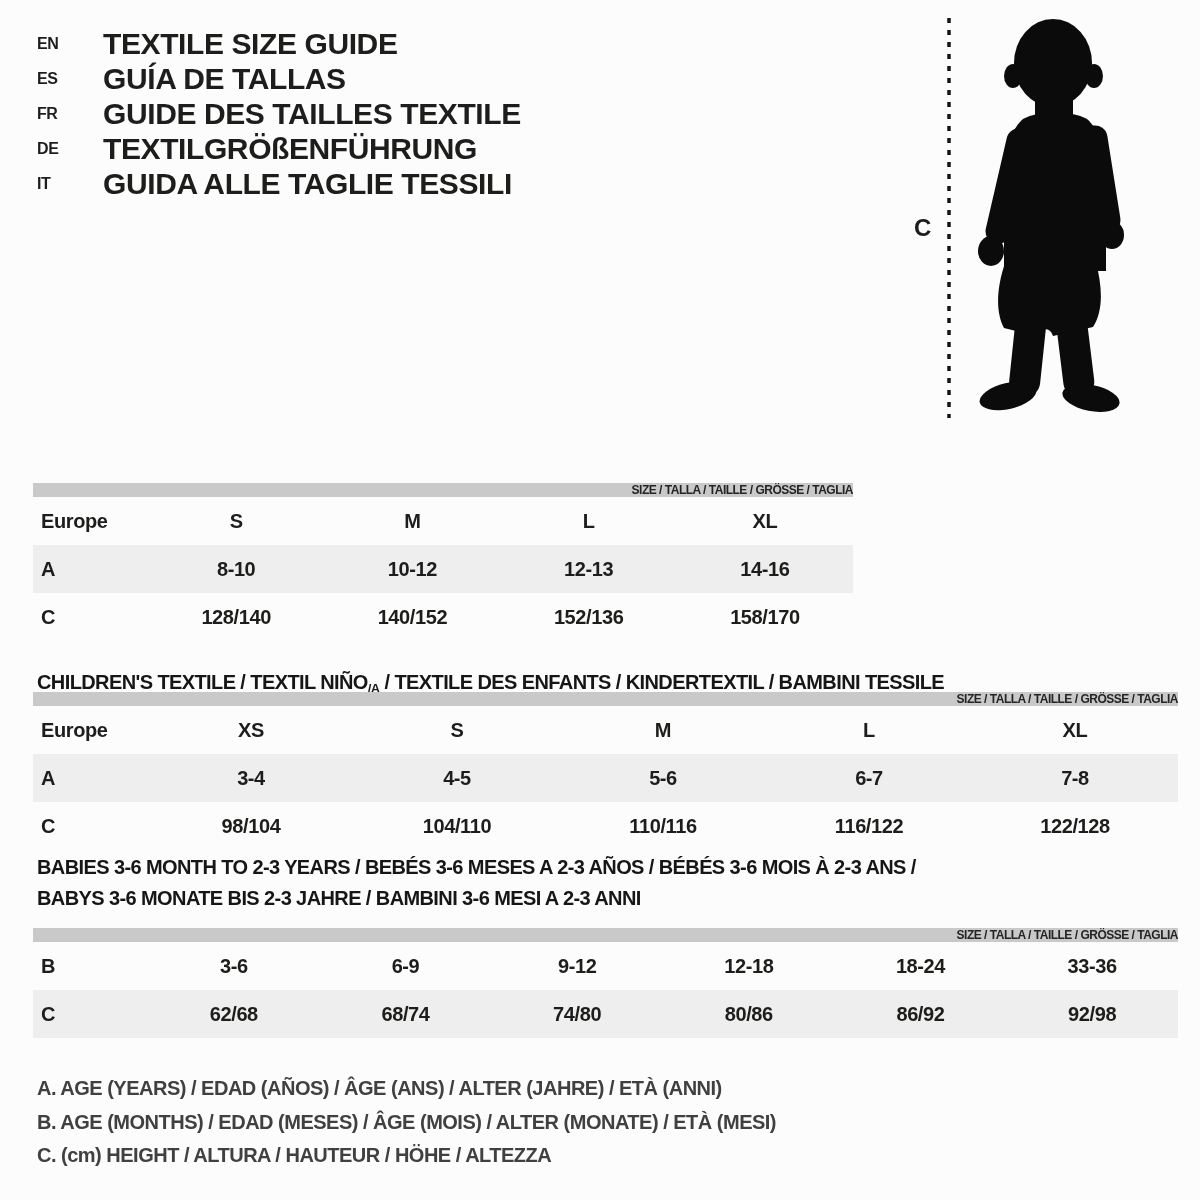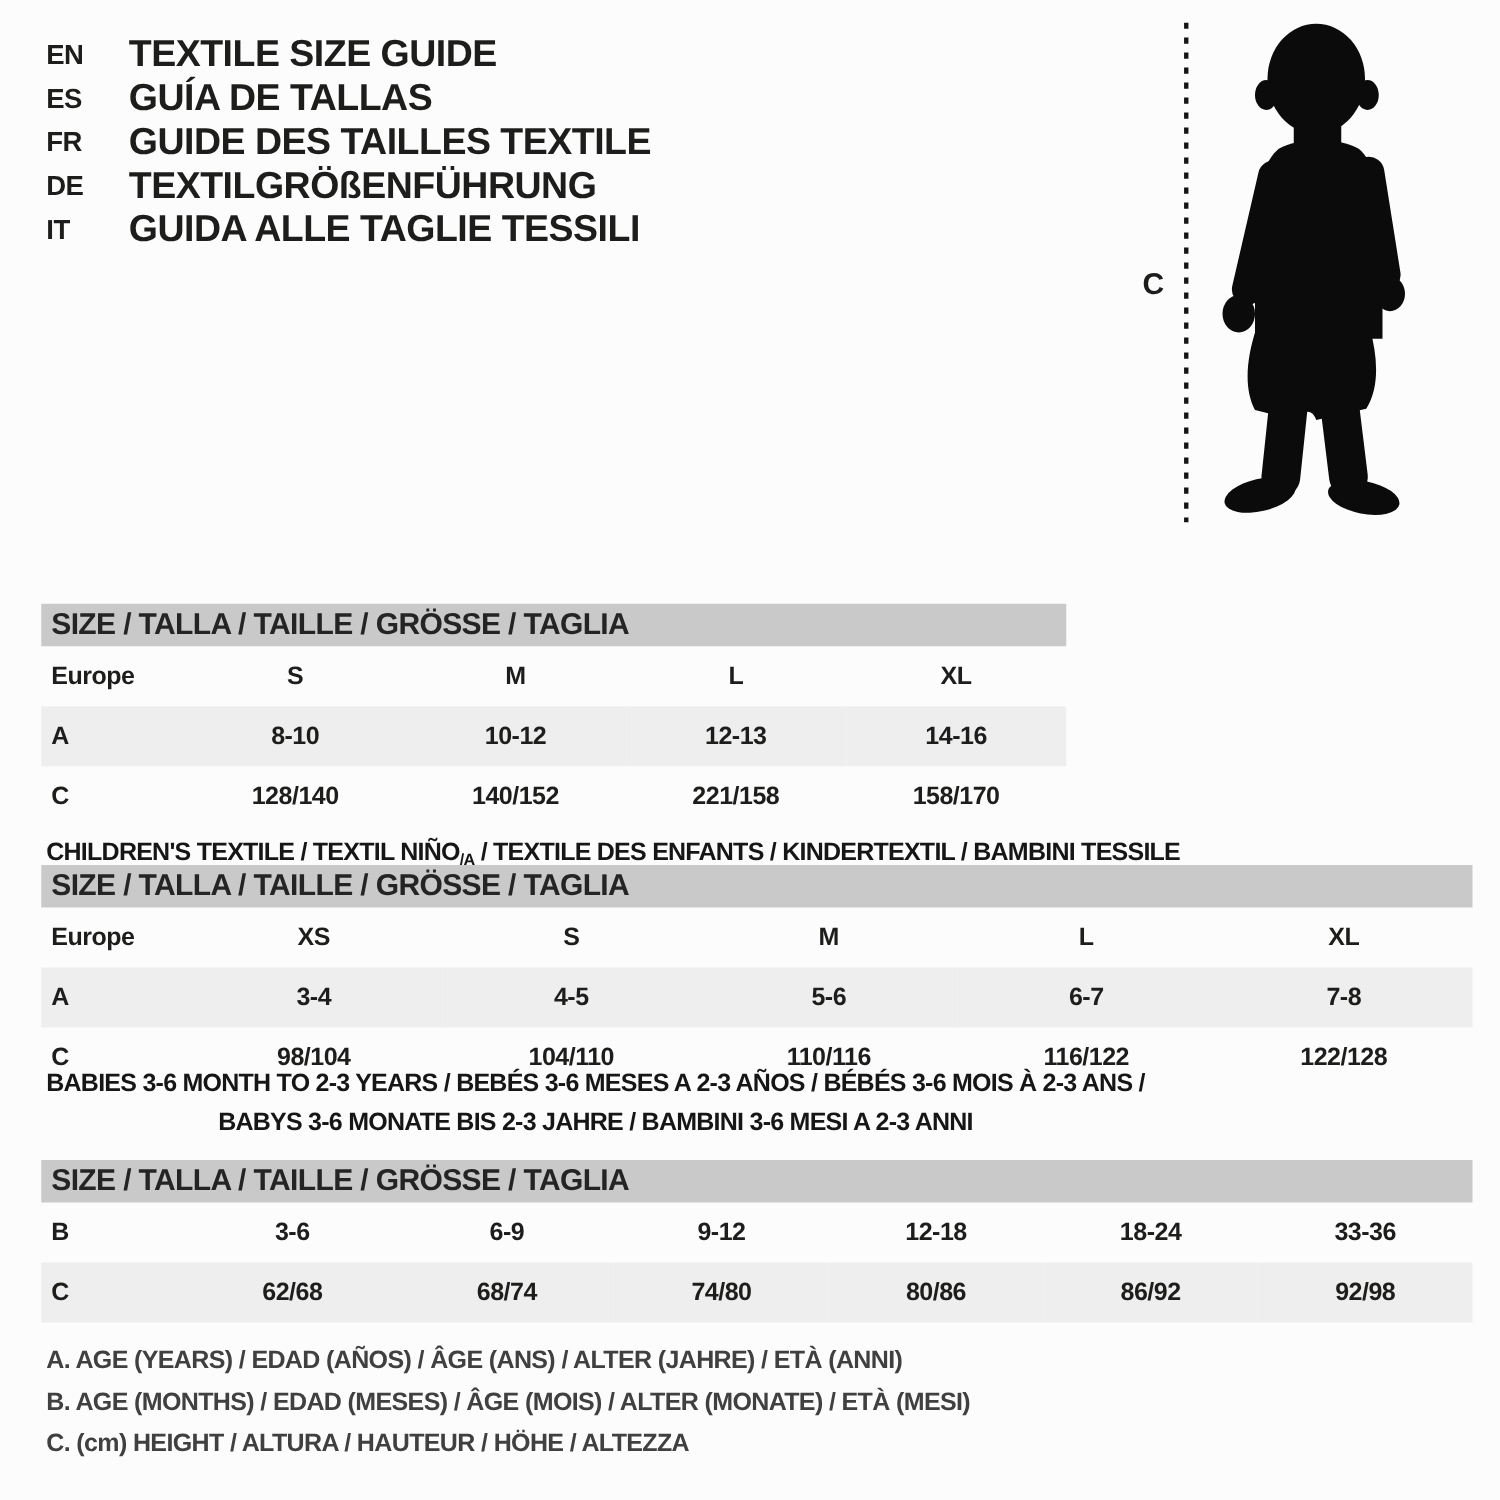--- a/index.html
+++ b/index.html
@@ -8,50 +8,50 @@
     background:#fcfcfc;
     font-family:"Liberation Sans", sans-serif;
     color:#1d1d1b;
     -webkit-font-smoothing:antialiased;
   }
   .page { position:relative; width:1200px; height:1200px; overflow:hidden; background:#fcfcfc; }
 
   
   .lang-block { position:absolute; left:37px; top:26px; }
   .lang-row { display:flex; height:35px; align-items:center; }
-  .lang-code { width:66px; font-weight:700; font-size:22px; letter-spacing:-0.4px; }
+  .lang-code { width:66px; font-weight:700; font-size:16px; letter-spacing:-0.4px; }
   .lang-label { font-weight:700; font-size:30px; letter-spacing:-0.4px; white-space:nowrap; }
 
   
   .figure { position:absolute; left:900px; top:10px; width:260px; height:420px; }
   .measure-line { position:absolute; left:46px; top:8px; }
   .c-label { position:absolute; left:14px; top:204px; font-size:24px; font-weight:700; }
   .toddler { position:absolute; left:63px; top:5px; }
 
   
   .section-title {
     position:absolute; left:37px;
     font-size:20px; font-weight:700; letter-spacing:-0.6px;
     white-space:nowrap; color:#161616;
   }
   #title-junior   { top:436px; }
   #title-children { top:671px; }
-  #title-babies   { top:852px; line-height:31px;text-align:center; }
+  #title-babies   { top:852px; line-height:31px; }
   .subscript { font-size:13px; position:relative; top:4px; }
 
   
   .size-table { position:absolute; border-collapse:collapse; table-layout:fixed; }
   .t-junior   { left:33px; top:483px;  width:820px;  }
   .t-children { left:33px; top:692px;  width:1145px; }
   .t-babies   { left:33px; top:928px;  width:1145px; }
   .size-table col.c0 { width:115px; }
   .size-table th {
     background:#c9c9c9; color:#242424;
-    text-align:left; padding-left:8px; height:34px;
-    font-size:24px; font-weight:700; letter-spacing:-0.5px;
+    text-align:right; padding-left:8px; height:14px;
+    font-size:12px; font-weight:700; letter-spacing:-0.5px;
   }
   .size-table td {
     text-align:center; height:48px;
     font-size:20px; font-weight:700; letter-spacing:-0.4px;
   }
   .size-table td:first-child { text-align:left; padding-left:8px; }
   .size-table tbody tr:nth-child(2) { background:#eeeeee; }
 
   
   .legend { position:absolute; left:37px; top:1072px; }
@@ -138,21 +138,21 @@
         <td>A</td>
         <td>8-10</td>
         <td>10-12</td>
         <td>12-13</td>
         <td>14-16</td>
       </tr>
       <tr>
         <td>C</td>
         <td>128/140</td>
         <td>140/152</td>
-        <td>221/158</td>
+        <td>152/136</td>
         <td>158/170</td>
       </tr>
     </tbody>
   </table>
 
   <h2 class="section-title" id="title-children"><span>CHILDREN'S TEXTILE / TEXTIL NIÑO</span><span class="subscript">/A</span><span> / TEXTILE DES ENFANTS / KINDERTEXTIL / BAMBINI TESSILE</span></h2>
   <table class="size-table t-children">
     <colgroup>
         <col class="c0">
         <col>

